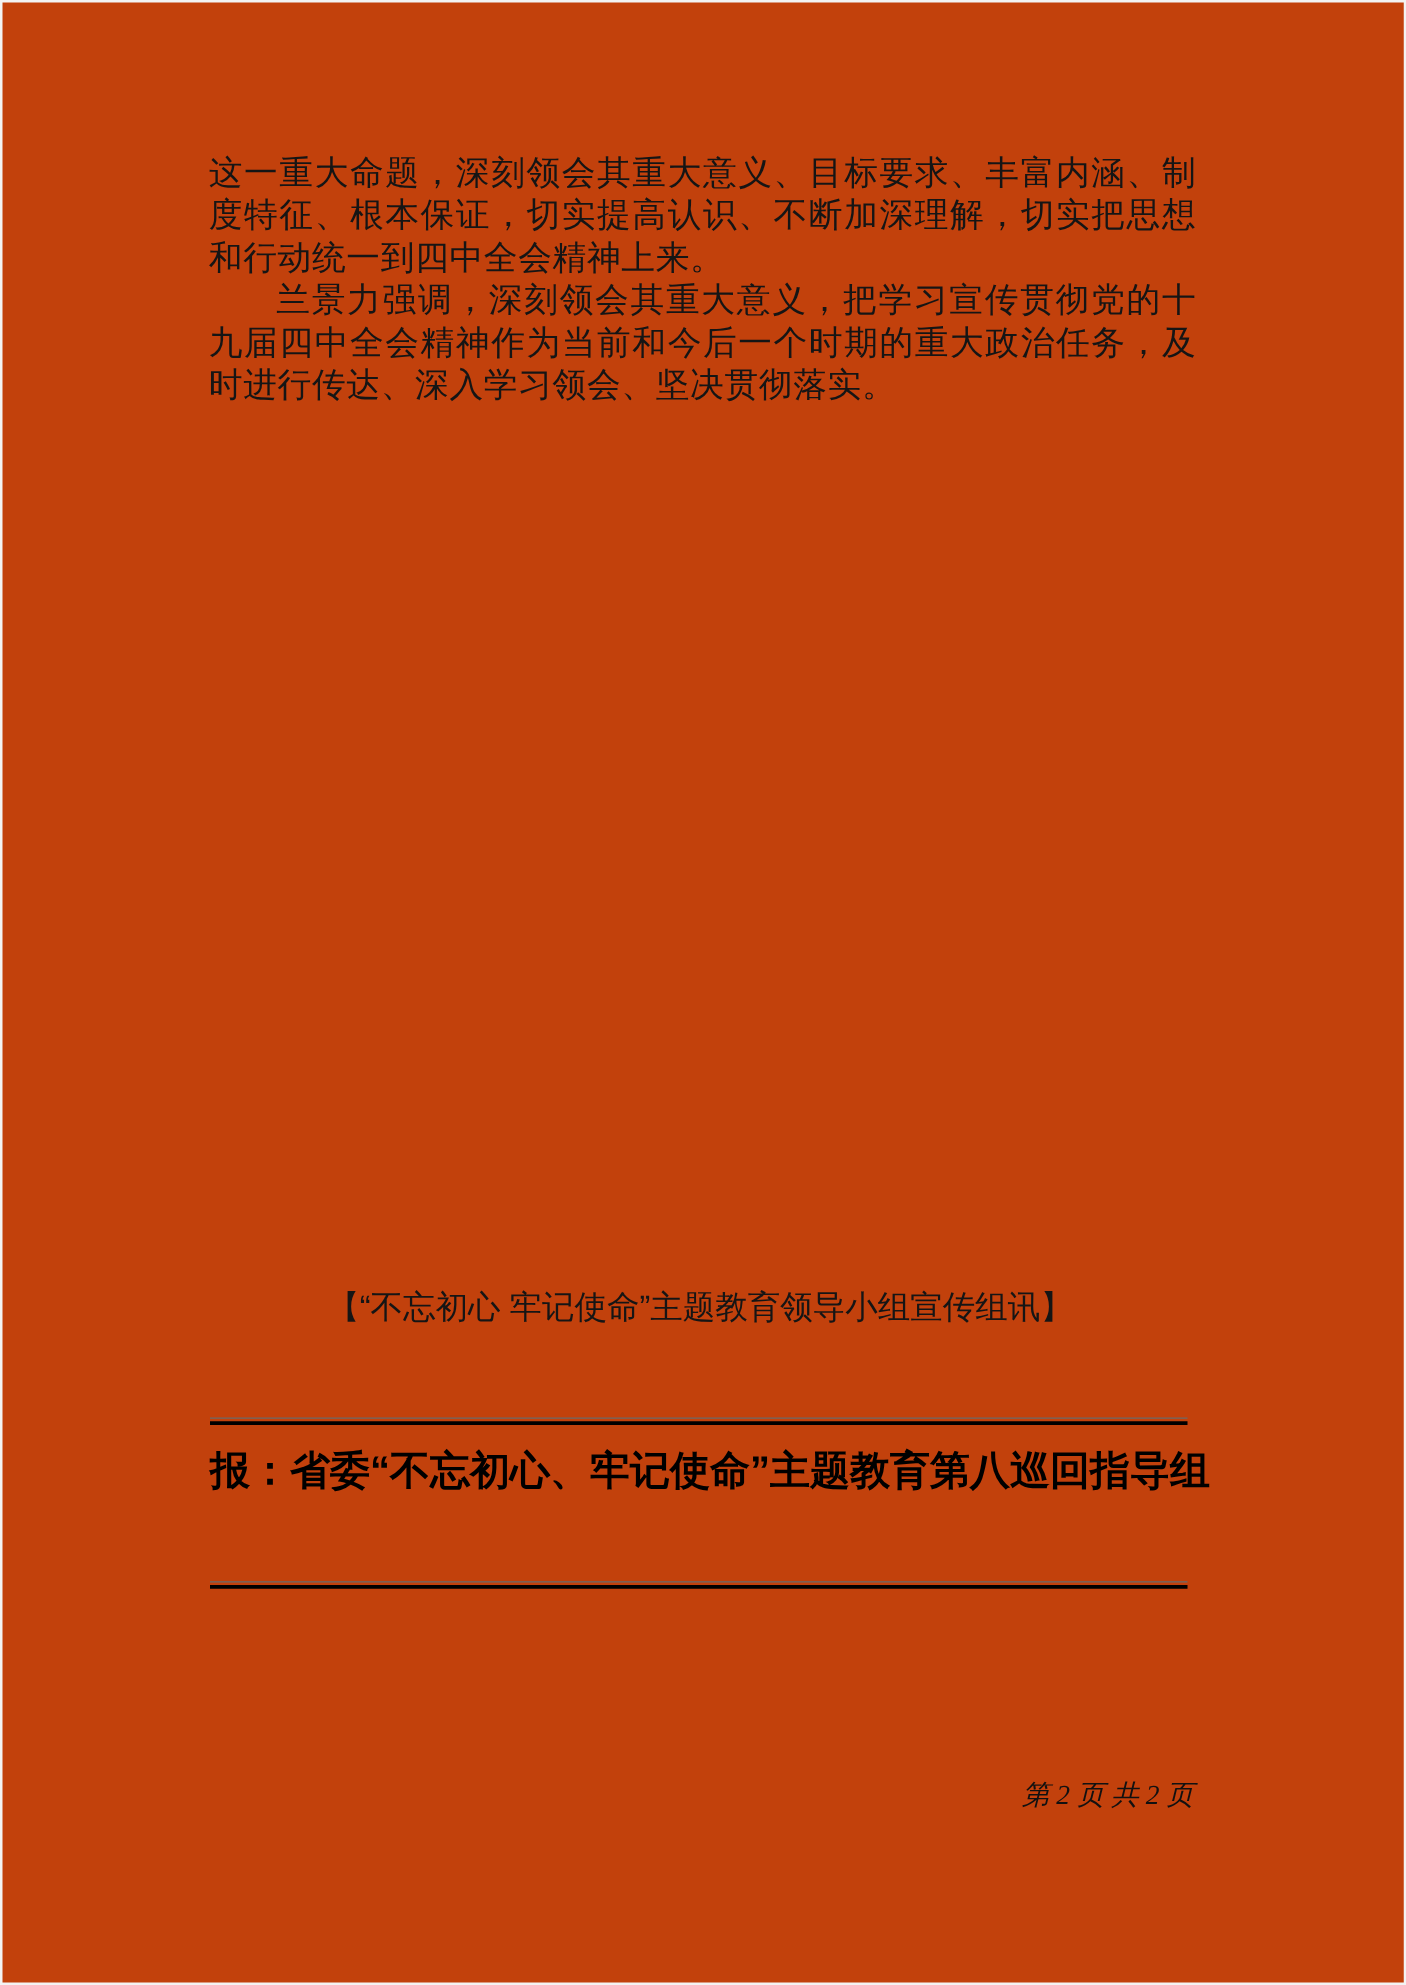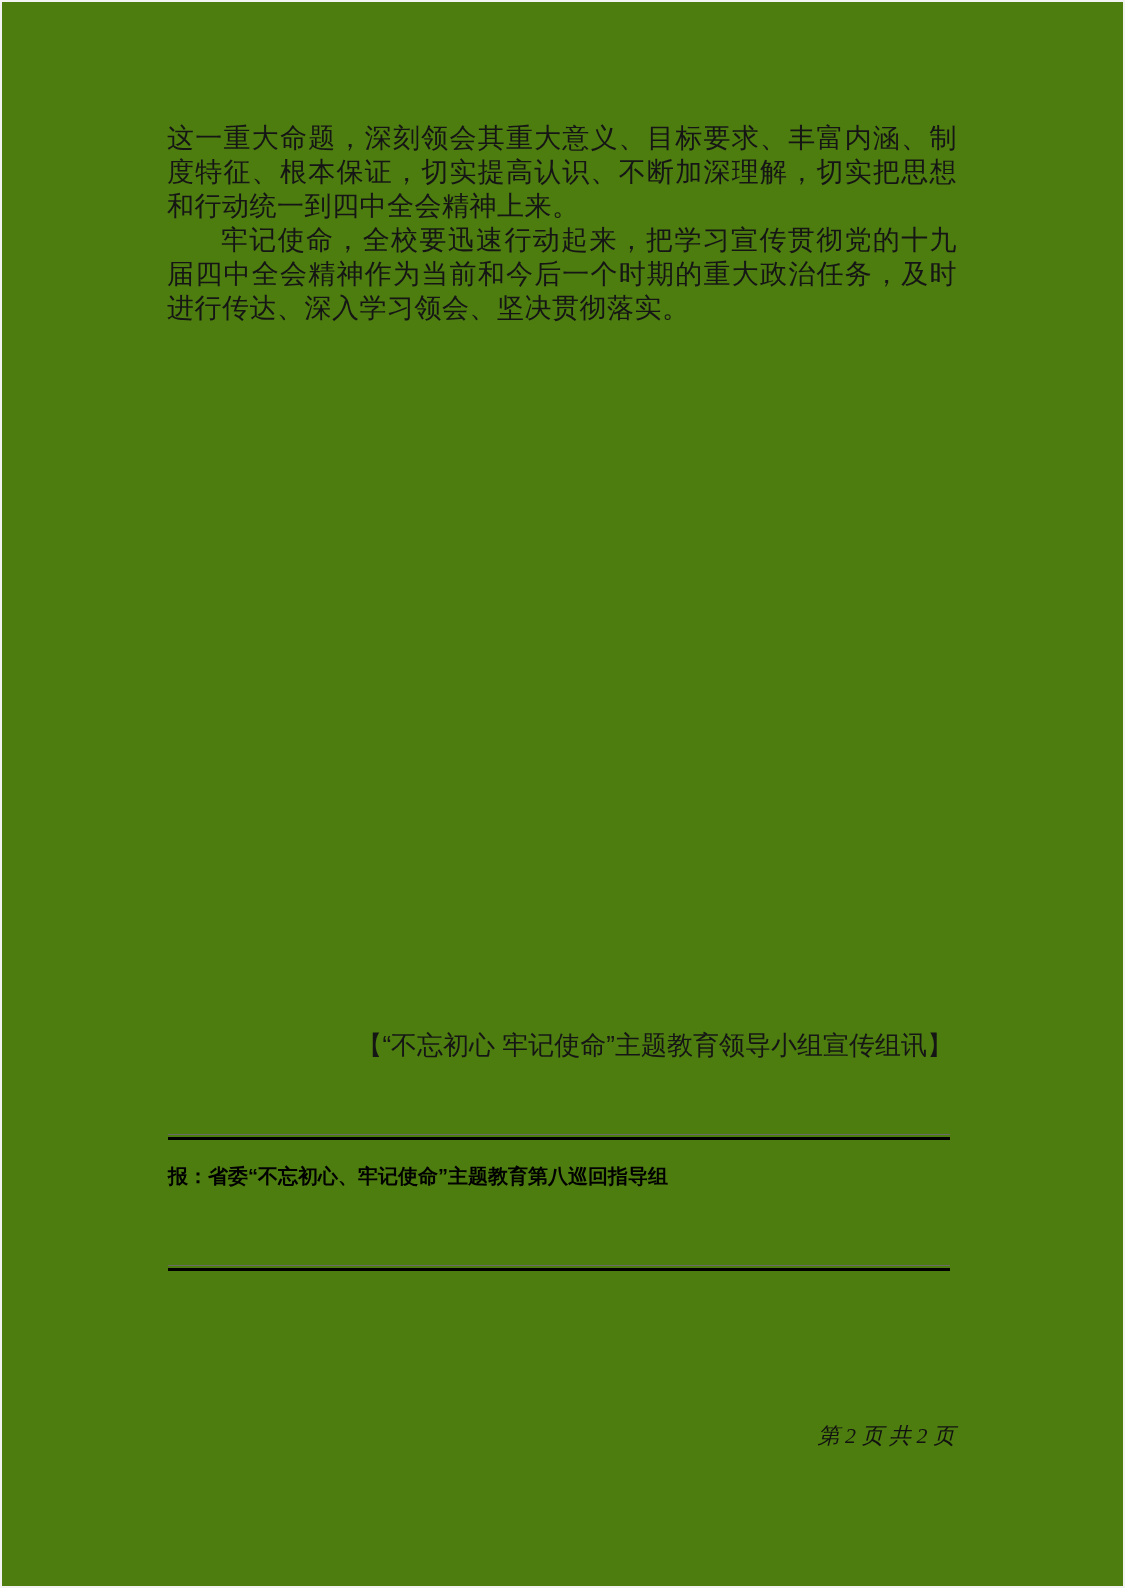--- a/index.html
+++ b/index.html
@@ -4,21 +4,21 @@
 <style>
   html, body {
     margin: 0;
     padding: 0;
     background: #ffffff;
   }
   .page {
     position: relative;
     width: 1125px;
     height: 1588px;
-    background: #4d7c0f;
+    background: #c2410c;
     color: #151515;
     font-family: "Liberation Sans", sans-serif;
     overflow: hidden;
     box-shadow: inset 0 0 0 2px #f3f3f3;
   }
   .body-text {
     position: absolute;
     left: 167px;
     top: 121px;
     width: 790px;
@@ -34,40 +34,40 @@
   .body-text p.no-indent {
     text-indent: 0;
   }
   .byline {
     position: absolute;
     left: 167px;
     top: 1028px;
     width: 786px;
     font-size: 26px;
     line-height: 34px;
-    text-align: right;
+    text-align: center;
     white-space: nowrap;
   }
   .rule {
     position: absolute;
     left: 168px;
     width: 782px;
     height: 2px;
     border-top: 1px solid #6a6a6a;
     border-bottom: 3px solid #000000;
     background: transparent;
   }
   .rule-top { top: 1134px; }
   .rule-bottom { top: 1265px; }
   .distribution {
     position: absolute;
     left: 168px;
     top: 1161px;
     width: 782px;
-    font-size: 20px;
+    font-size: 32px;
     font-weight: bold;
     color: #000000;
   }
   .distribution p {
     margin: 0 0 14px 0;
     line-height: 30px;
     white-space: nowrap;
   }
   .page-footer {
     position: absolute;
@@ -81,21 +81,21 @@
     font-style: italic;
   }
 </style>
 </head>
 <body>
 
 <div class="page">
 
   <div class="body-text">
     <p class="no-indent">这一重大命题，深刻领会其重大意义、目标要求、丰富内涵、制度特征、根本保证，切实提高认识、不断加深理解，切实把思想和行动统一到四中全会精神上来。</p>
-    <p>牢记使命，全校要迅速行动起来，把学习宣传贯彻党的十九届四中全会精神作为当前和今后一个时期的重大政治任务，及时进行传达、深入学习领会、坚决贯彻落实。</p>
+    <p>兰景力强调，深刻领会其重大意义，把学习宣传贯彻党的十九届四中全会精神作为当前和今后一个时期的重大政治任务，及时进行传达、深入学习领会、坚决贯彻落实。</p>
   </div>
 
   <div class="byline">【“不忘初心 牢记使命”主题教育领导小组宣传组讯】</div>
 
   <div class="rule rule-top"></div>
 
   <div class="distribution">
     <p>报：省委“不忘初心、牢记使命”主题教育第八巡回指导组</p>
   </div>
 

